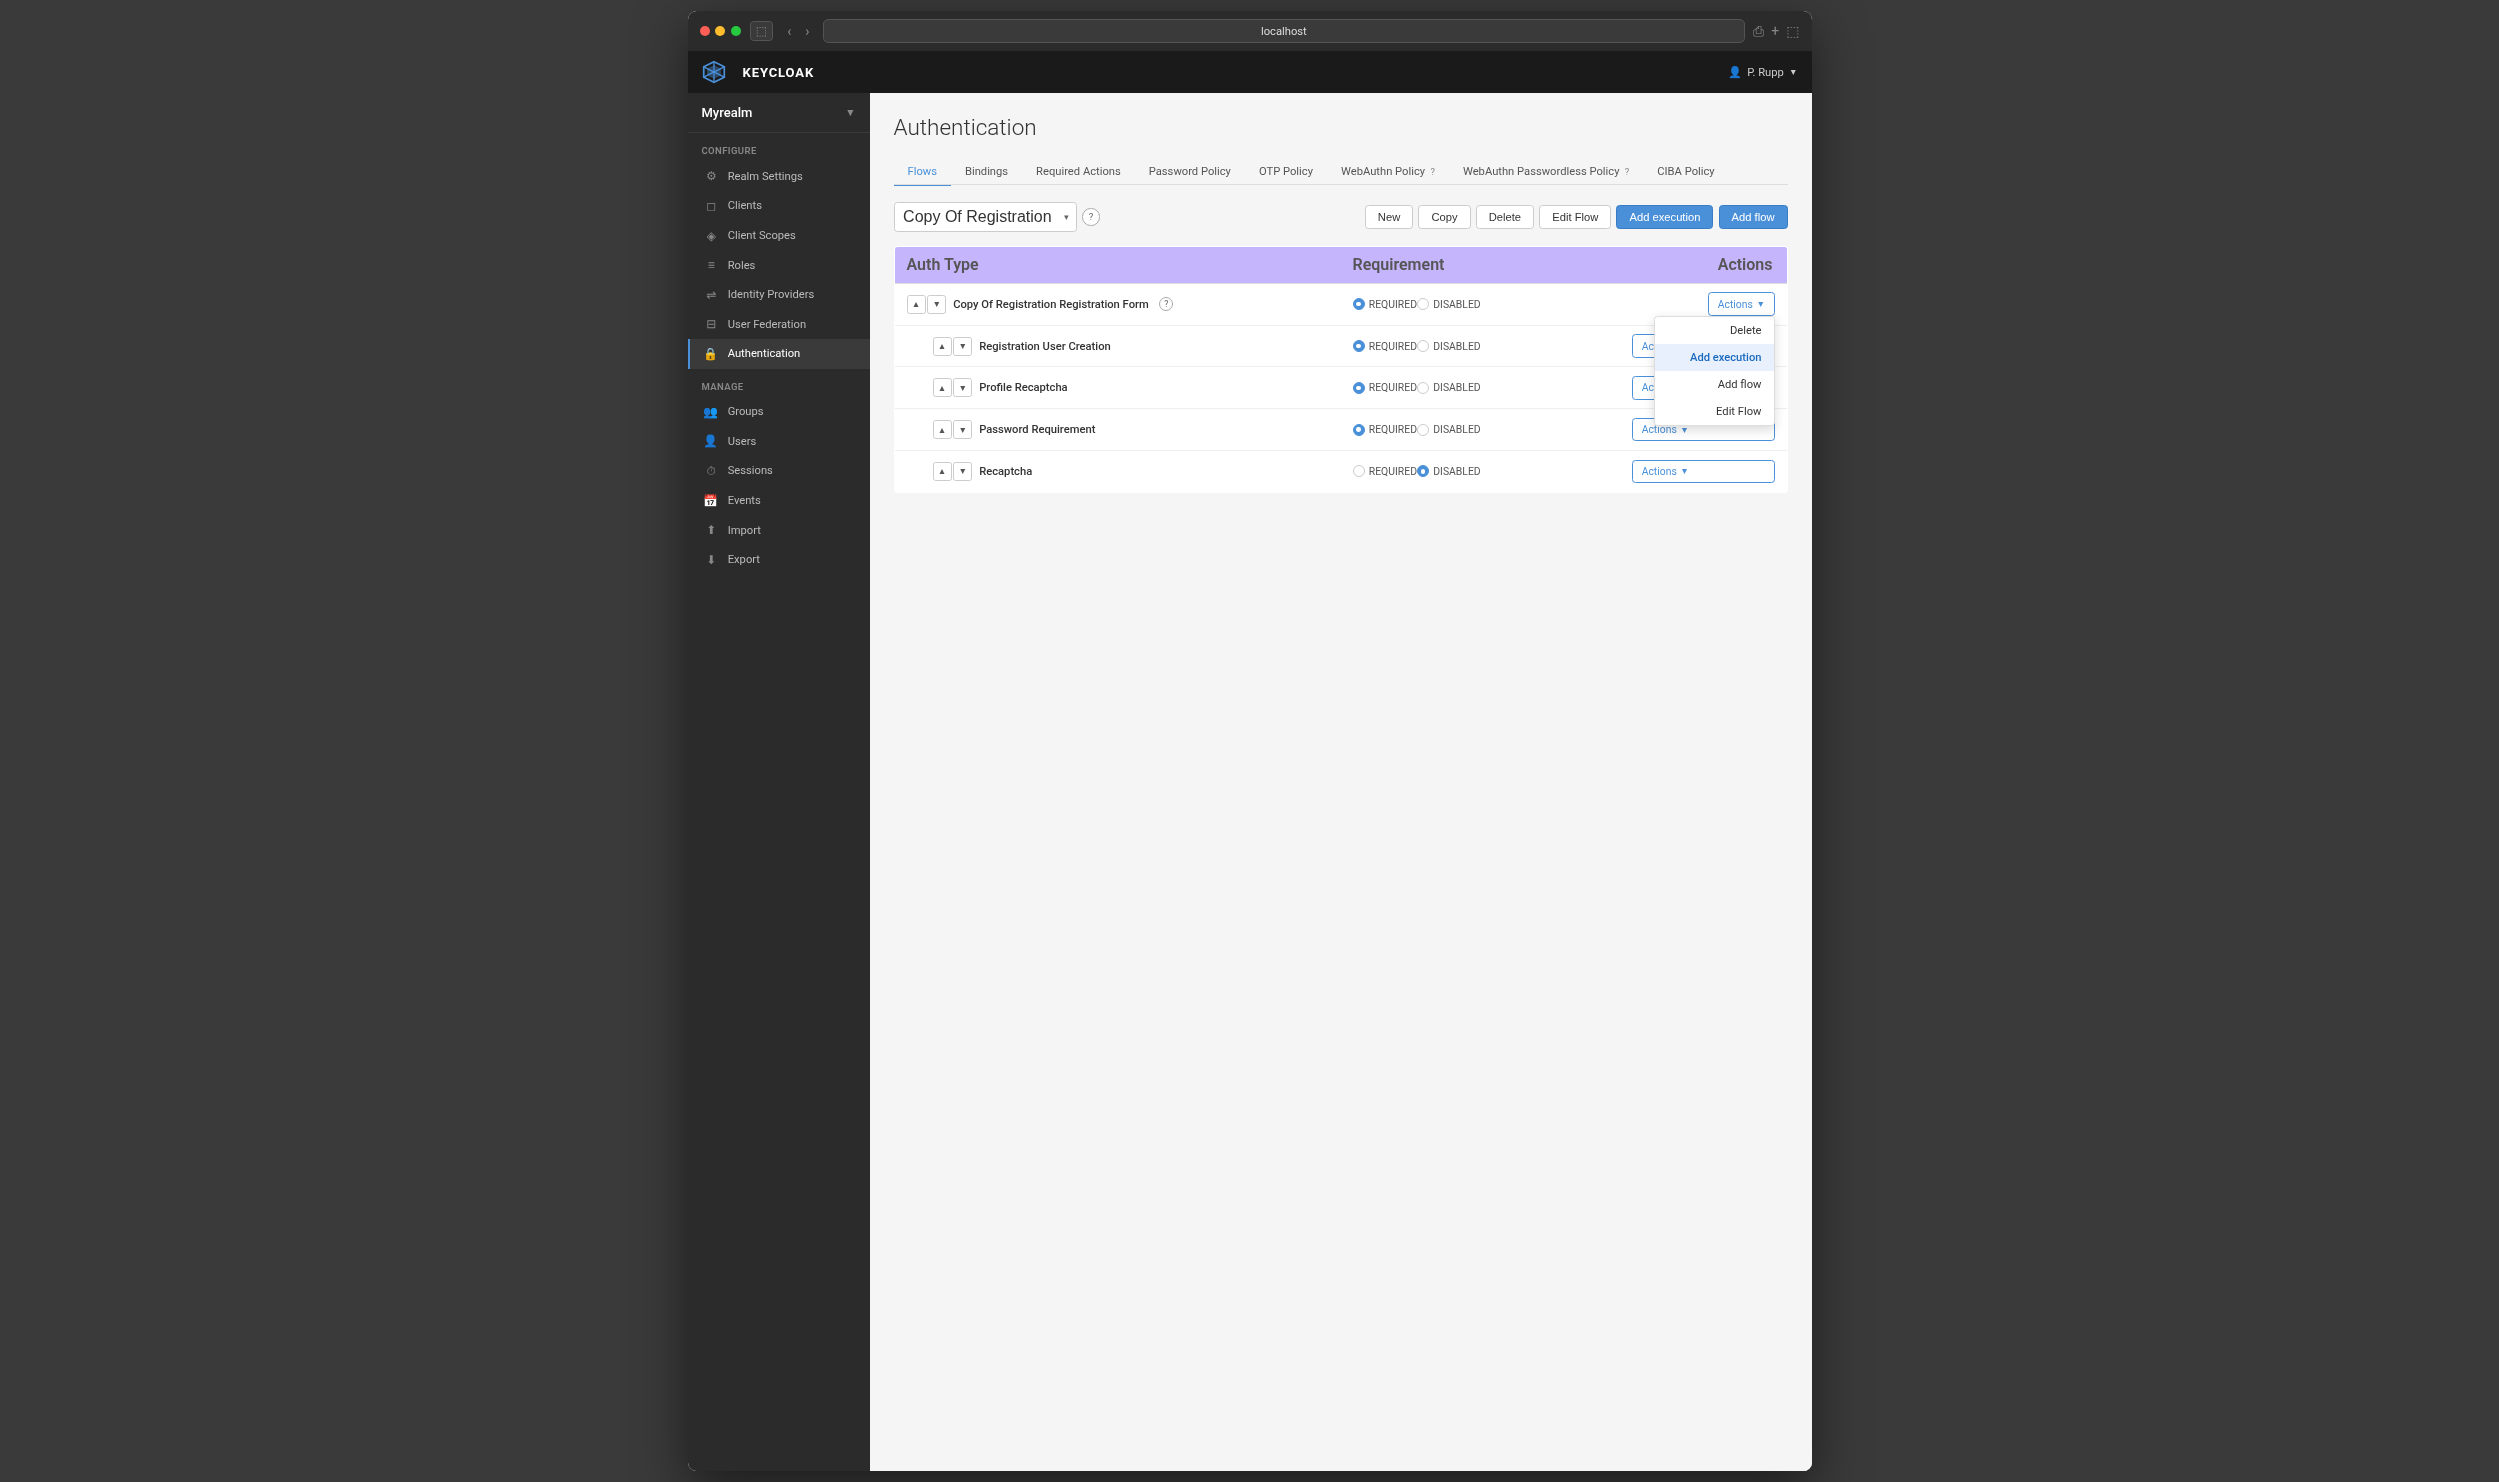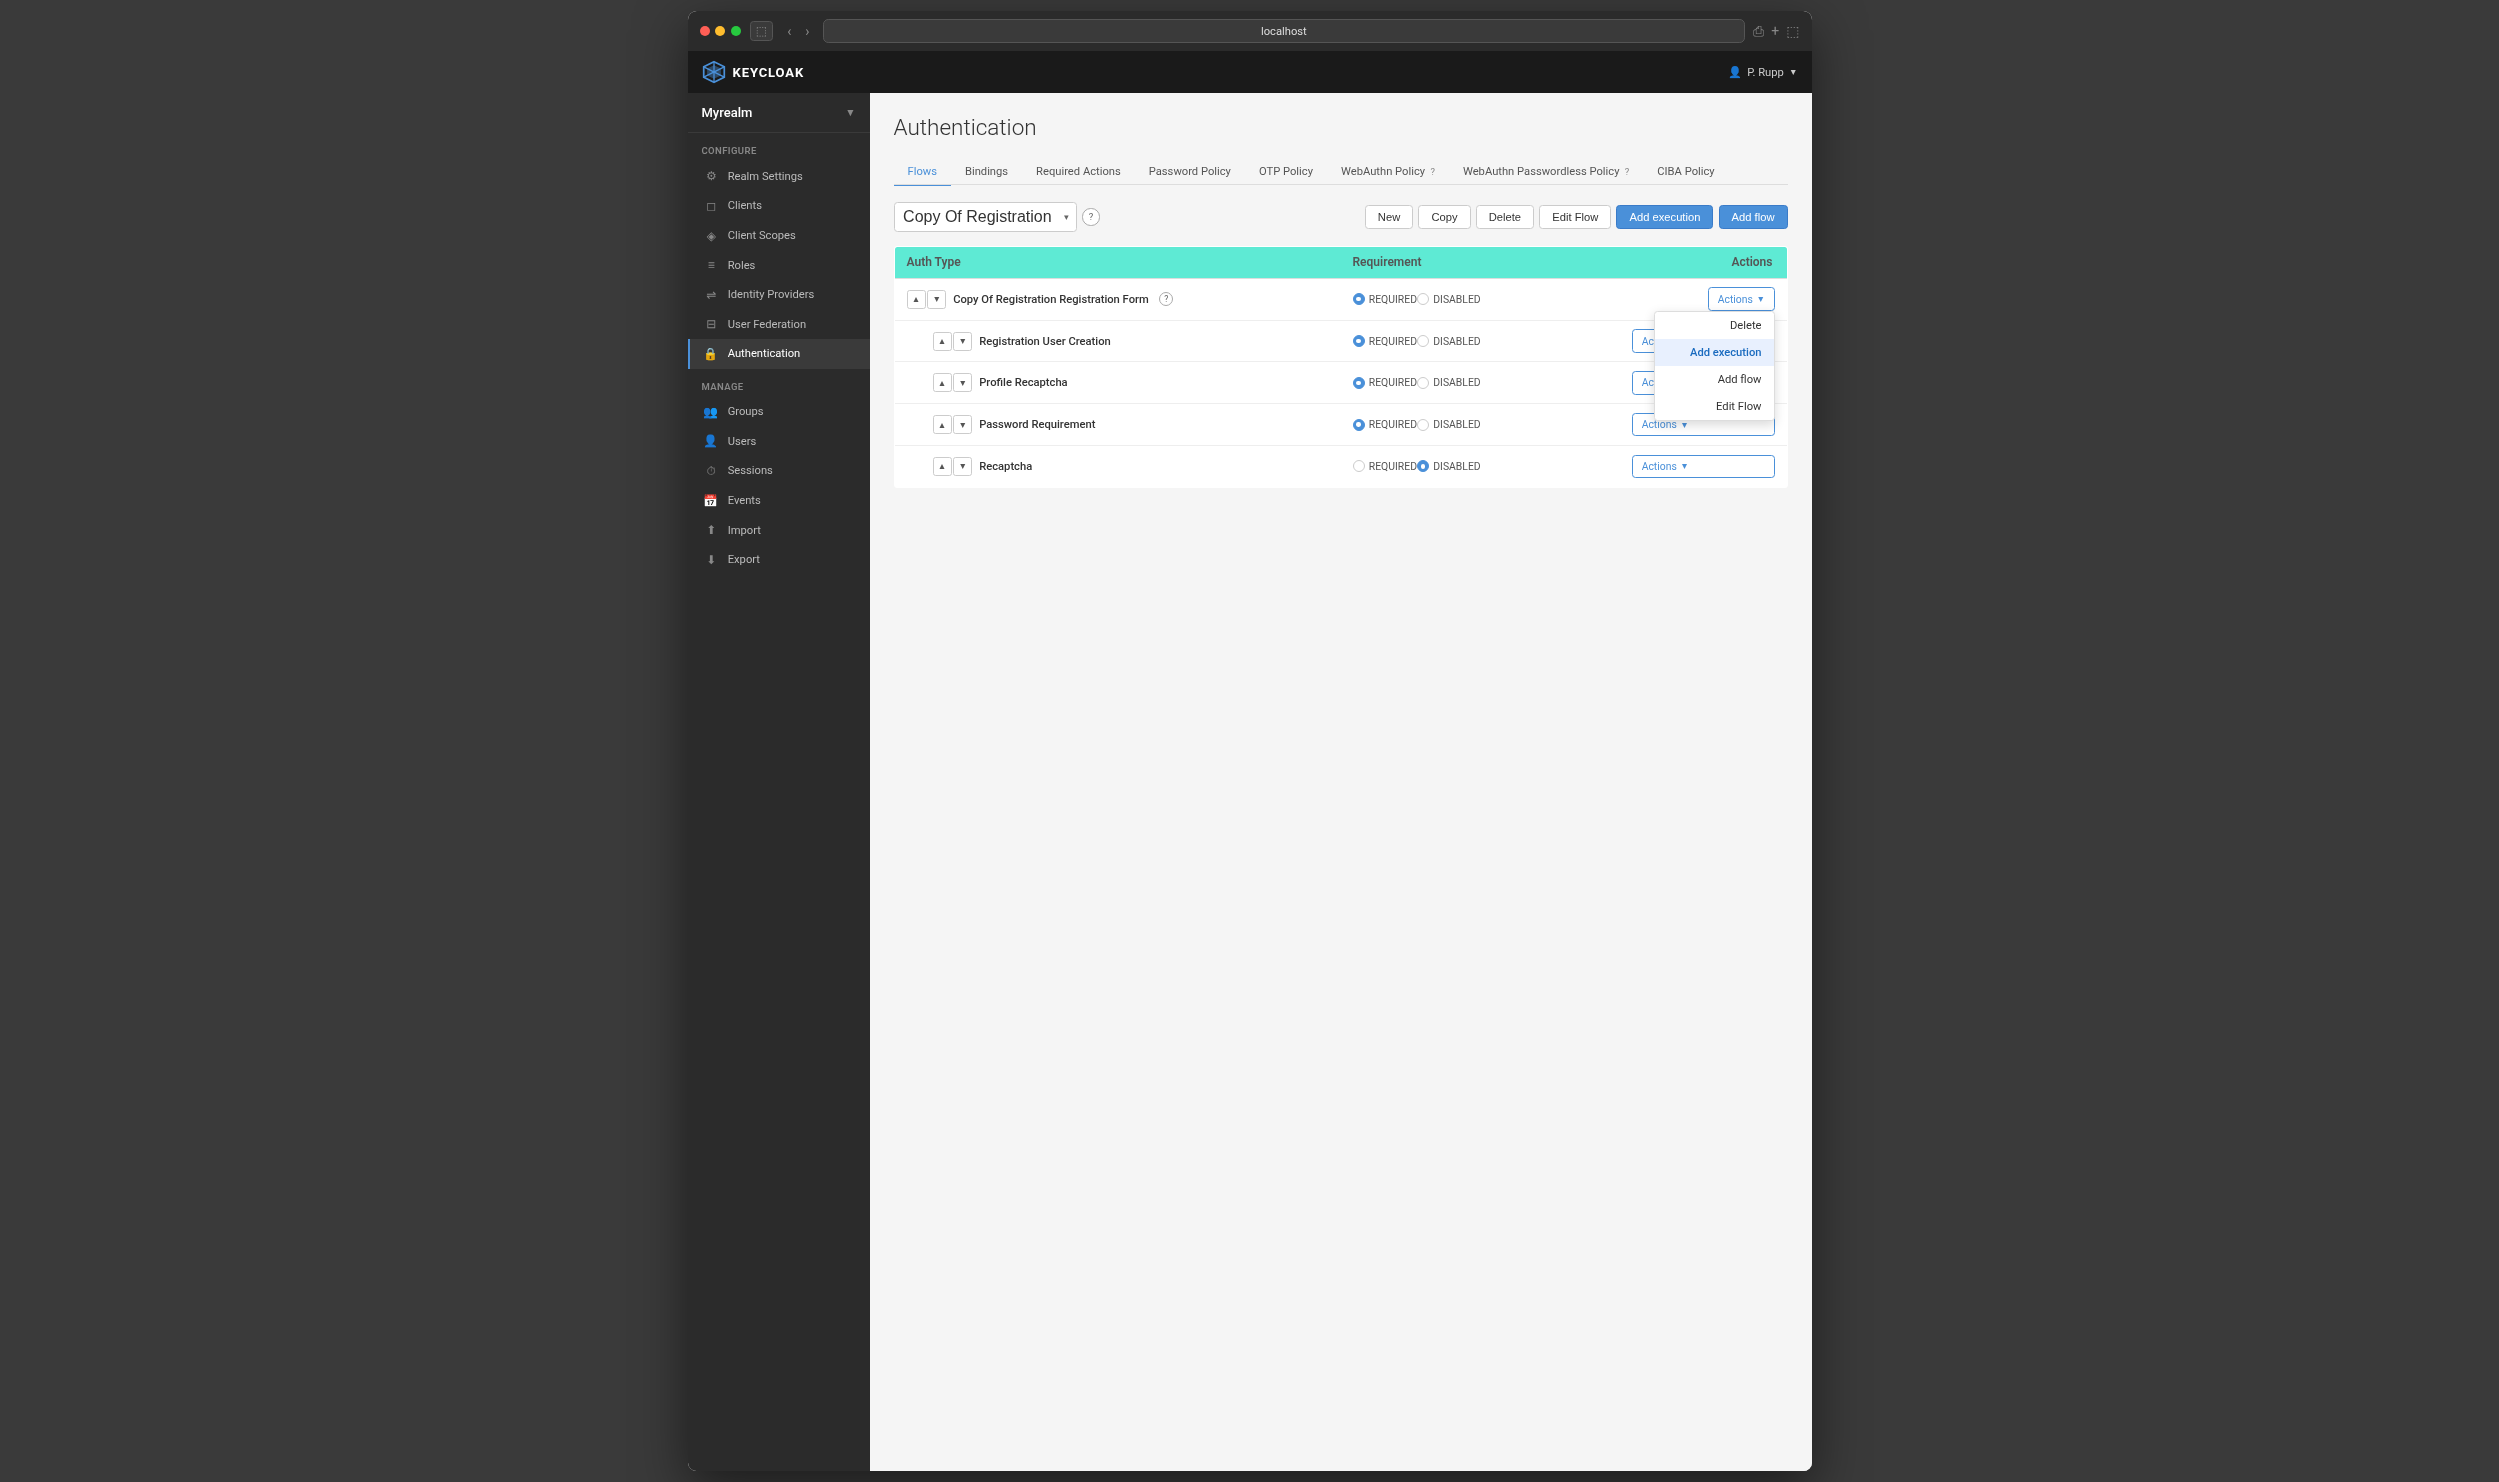--- a/index.html
+++ b/index.html
@@ -89,21 +89,21 @@
       background: #1a1a1a;
       display: flex;
       align-items: center;
       padding: 0 14px;
       height: 42px;
       justify-content: space-between;
     }
     .logo-area {
       display: flex;
       align-items: center;
-      gap: 7px;
+      gap: 17px;
     }
     .logo-icon {
       width: 24px;
       height: 24px;
     }
     .logo-text {
       color: #fff;
       font-weight: 700;
       font-size: 13px;
       letter-spacing: 0.9px;
@@ -281,24 +281,24 @@
     
     .flow-table {
       width: 100%;
       border-collapse: collapse;
       background: #fff;
       border: 0.9px solid #ddd;
       border-radius: 3.5px;
       overflow: hidden;
     }
     .flow-table th {
-      background: #5eead4;
+      background: #c4b5fd;
       padding: 8.6px 12px;
       text-align: left;
-      font-size: 12px;
+      font-size: 16px;
       font-weight: 600;
       color: #555;
       border-bottom: 0.9px solid #ddd;
     }
     .flow-table td {
       padding: 8.6px 12px;
       font-size: 11.2px;
       color: #333;
       border-bottom: 0.9px solid #eee;
       vertical-align: middle;

